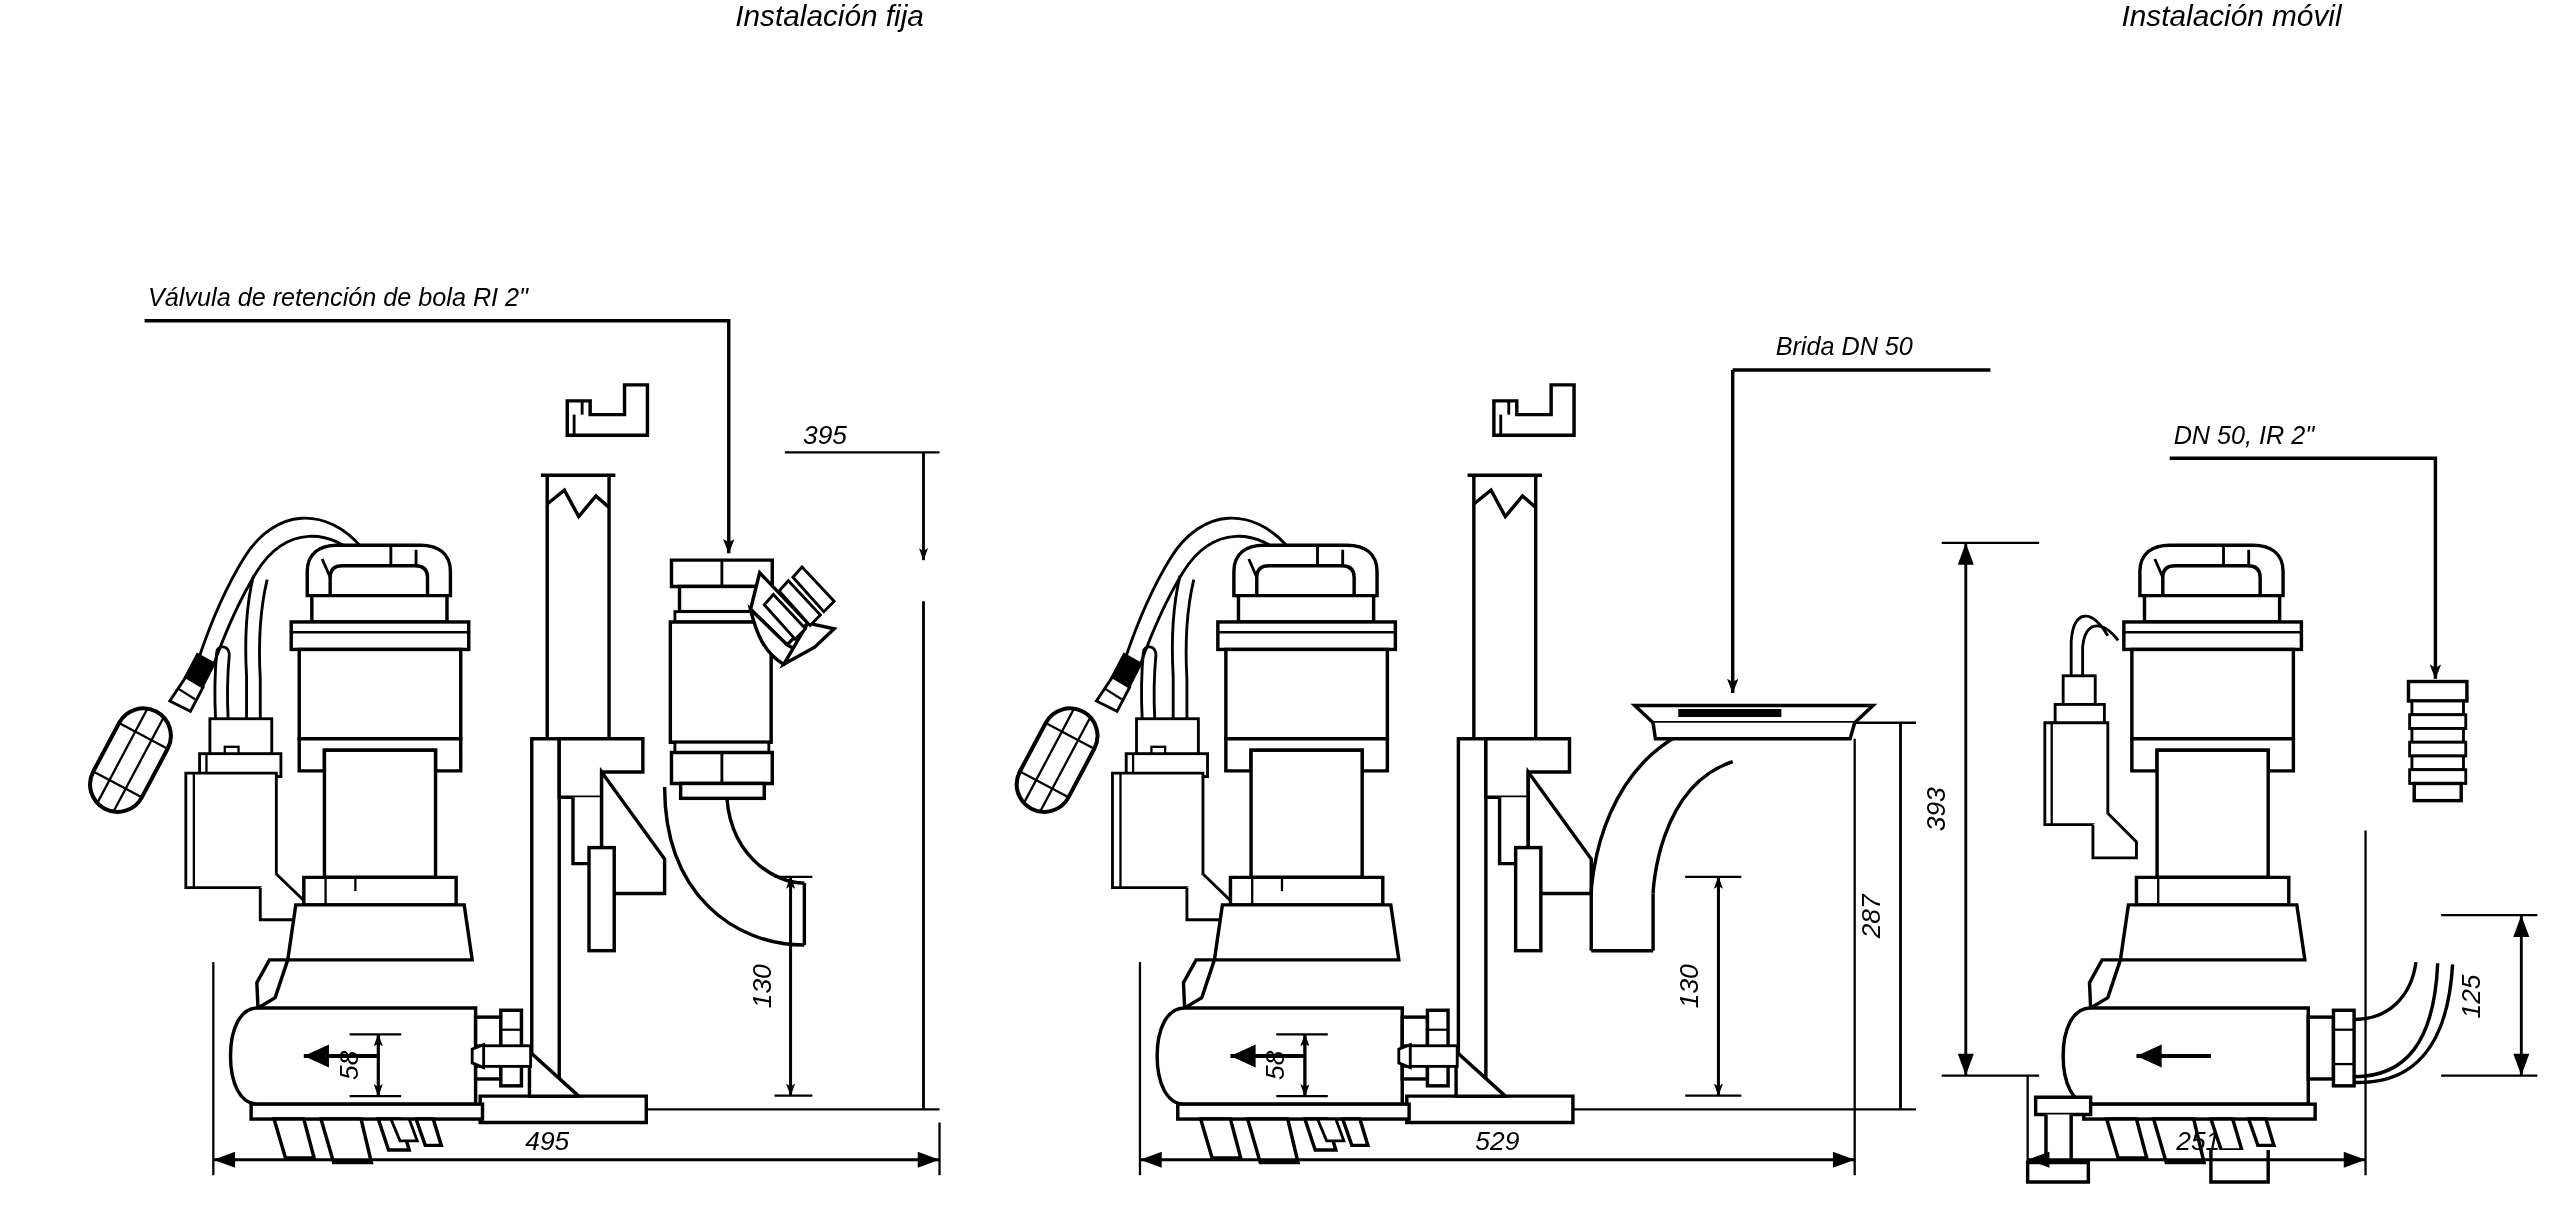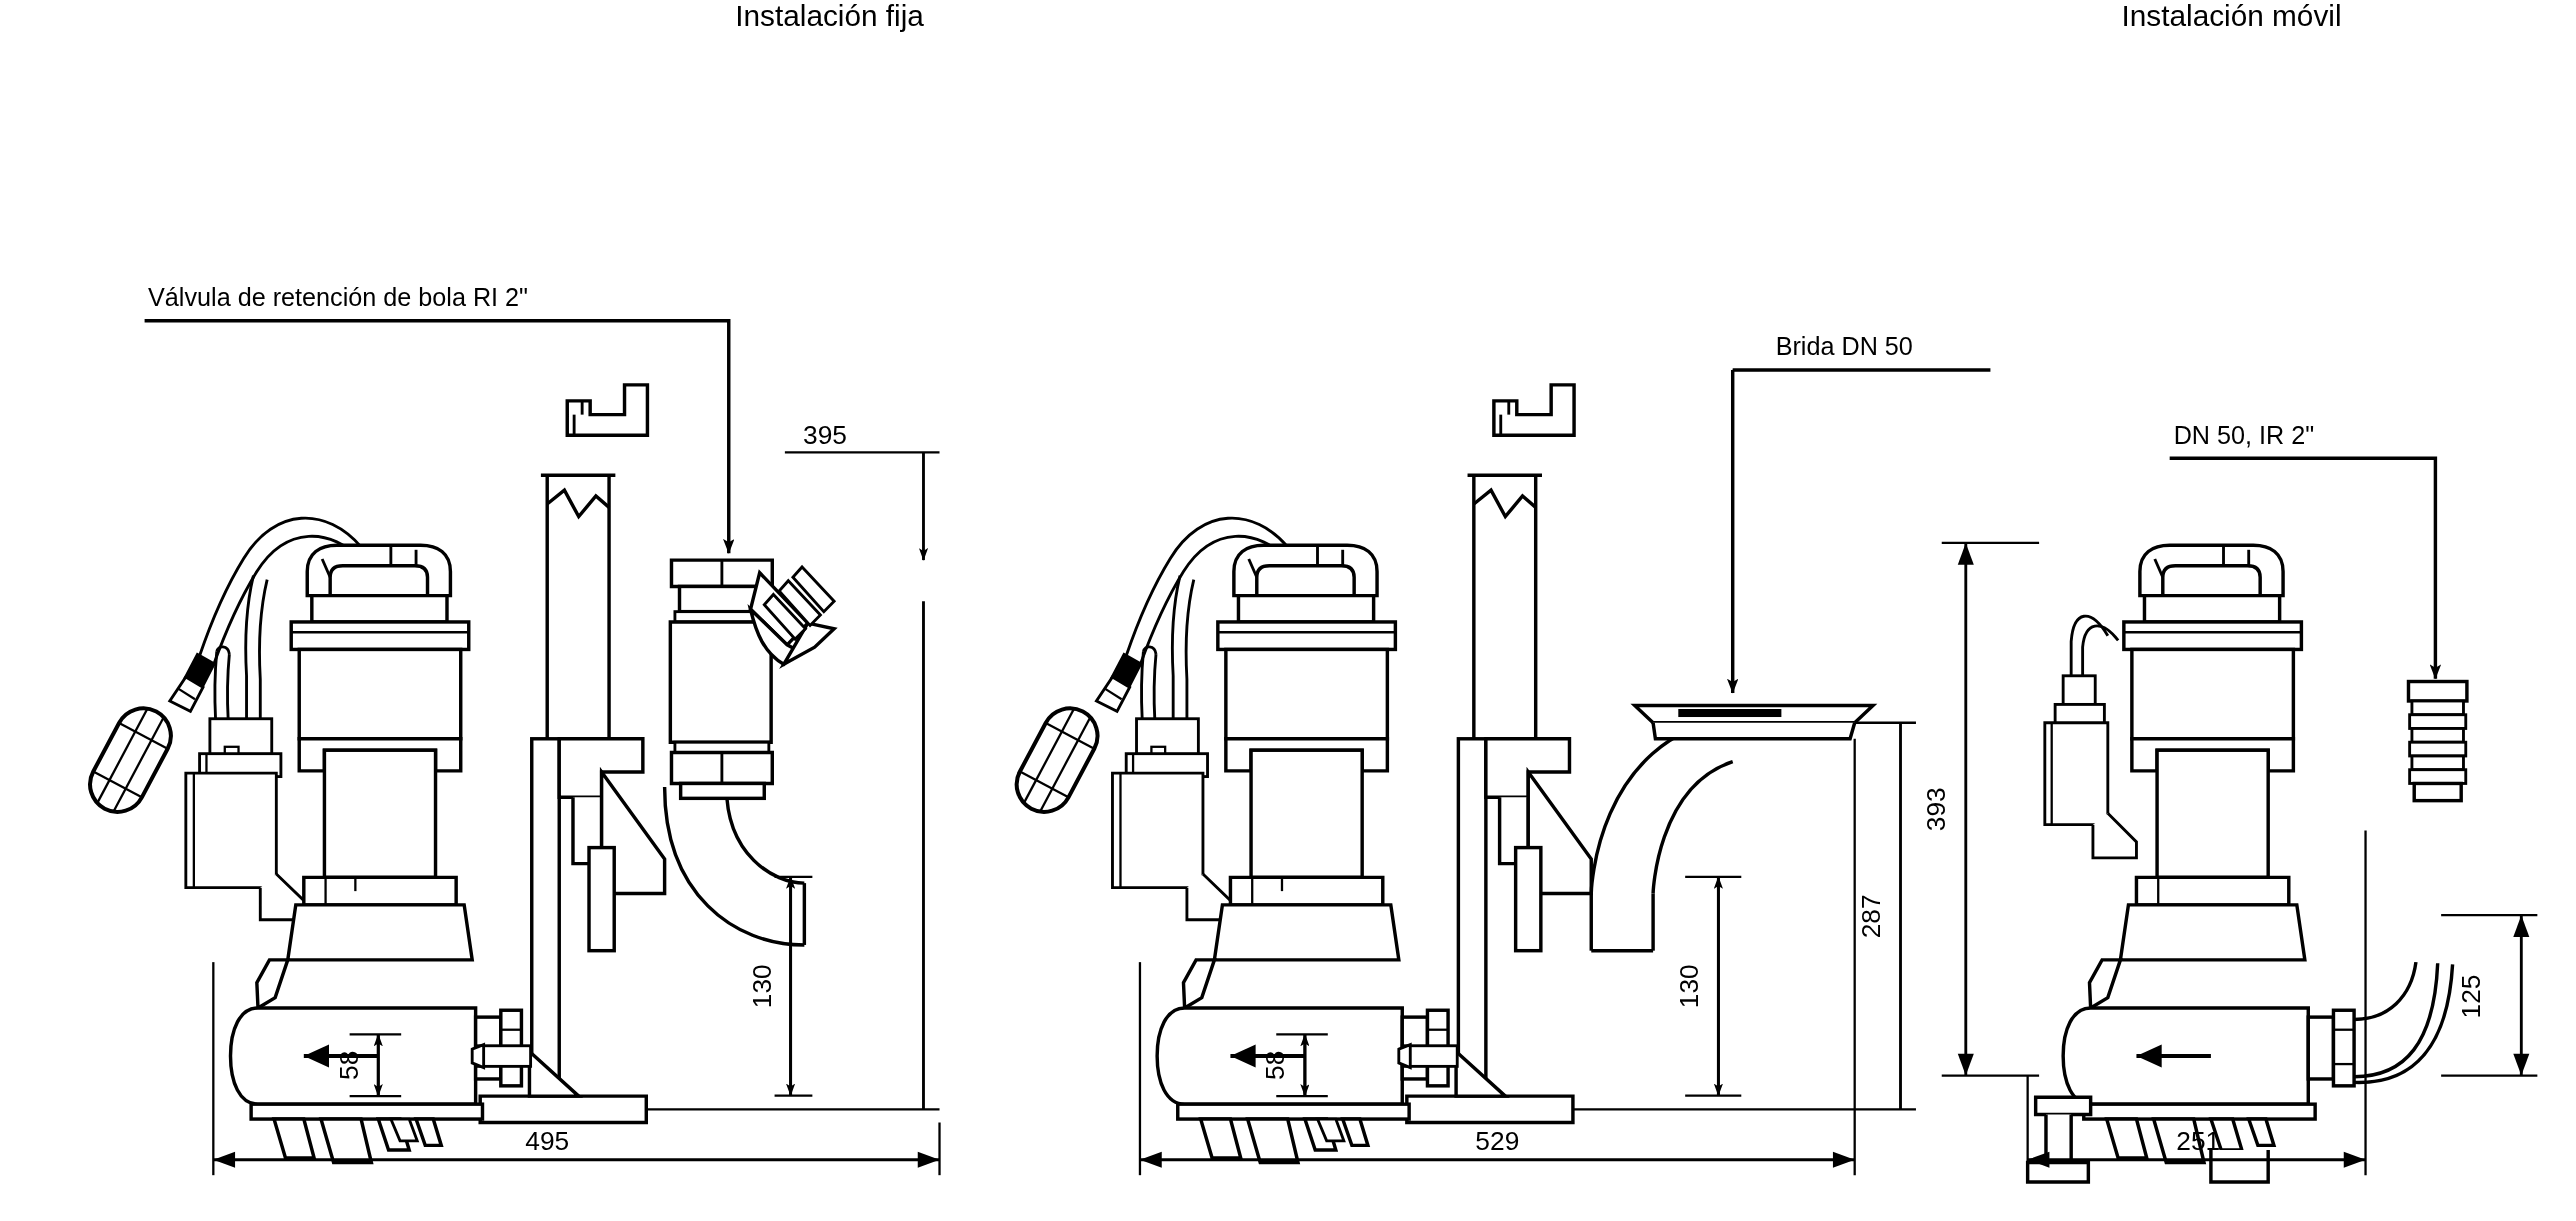--- a/index.html
+++ b/index.html
@@ -1,17 +1,17 @@
 <!DOCTYPE html>
 <html style="font-size:9.2px"><head>
 <meta charset="utf-8">
 <style>
   html,body{margin:0;padding:0;background:#ffffff;}
   body{width:2576px;height:1221px;font-family:"Liberation Sans",sans-serif;overflow:hidden;}
-  #root{position:relative;width:2576px;height:1221px;background:#fff;}
+  #root{position:relative;width:2576px;height:1221px;background:#fff;font-style:italic;}
   svg{display:block;}
   .t{font-family:"Liberation Sans",sans-serif;fill:#000;}
   .title{font-size:52px;}
   .lbl{font-size:44px;}
   .dim{font-size:46px;}
 </style>
 </head>
 <body>
 
 <div id="root">

